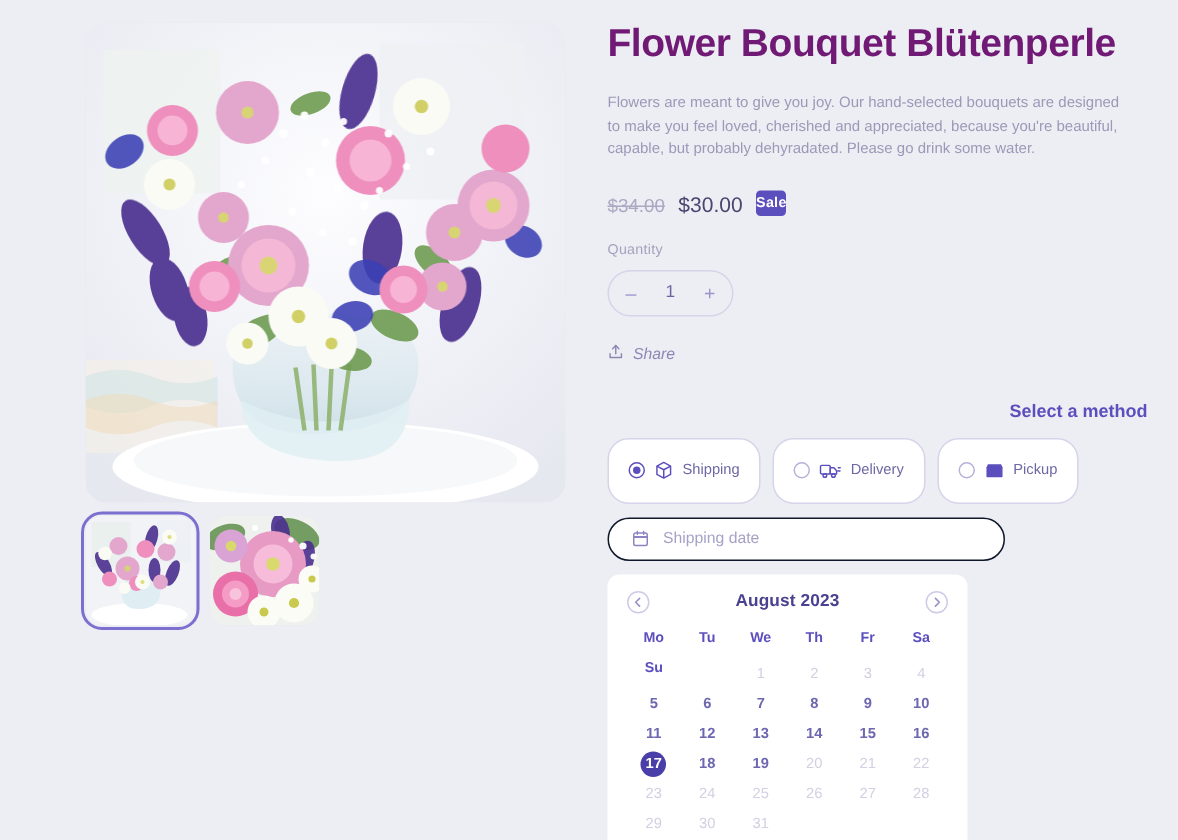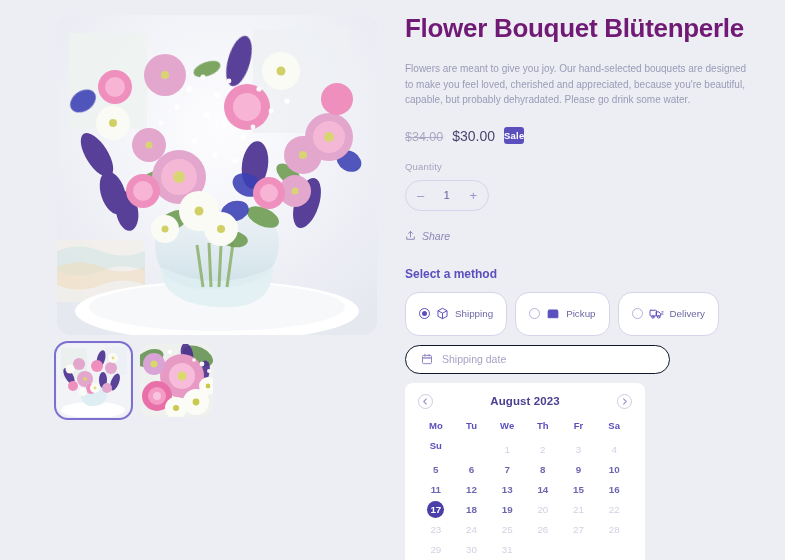--- a/index.html
+++ b/index.html
@@ -52,21 +52,21 @@
   .stepper button {
     background: none; border: none; color: #9b94cc; font-size: 13px;
     cursor: pointer; line-height: 1; padding: 0; font-family: inherit;
   }
   .stepper .qty { font-size: 11.5px; color: #6b64a0; }
 
   .share { display: flex; align-items: center; gap: 6px; margin-bottom: 22px; font-style: italic; }
   .share-label { font-size: 10.5px; color: #8b86b5; }
 
   .section-title {
-    font-size: 12px; font-weight: 700; color: #5b4fbe; margin-bottom: 11px;
+    font-size: 12px; font-weight: 700; color: #5b4fbe; margin-bottom: 11px; text-align: right;
   }
   .methods { display: flex; gap: 8px; margin-bottom: 9px; }
   .method {
     height: 44px; border: 1px solid #d6d3ea; border-radius: 14px;
     display: flex; align-items: center; gap: 6px; padding: 0 13px;
     background: #fff; cursor: pointer;
   }
   .radio {
     width: 11px; height: 11px; border-radius: 50%; border: 1.3px solid #b6b1d8;
     flex: 0 0 auto; position: relative; background: #fff;
@@ -362,41 +362,41 @@
             <path d="M8 1.6l5.6 3v6.8L8 14.4 2.4 11.4V4.6z"></path>
             <path d="M2.4 4.6L8 7.6l5.6-3M8 7.6v6.8"></path>
           </svg>
         </span>
         <span class="method-label">Shipping</span>
       </div>
 
       <div class="method">
         <span class="radio"></span>
         <span class="m-icon">
-          <svg width="14" height="13" viewBox="0 0 16 16" fill="none" stroke="#5b4fbe" stroke-width="1.2" stroke-linejoin="round">
-            <path d="M2 6.2h12v7H2z" fill="#5b4fbe" stroke="none"></path>
-            <path d="M1.2 6.2L2.6 3h10.8l1.4 3.2z" fill="#5b4fbe" stroke="none"></path>
-            <path d="M2 6.2h12v7H2z"></path>
-          </svg>
-        </span>
-        <span class="method-label">Pickup</span>
-      </div>
-
-      <div class="method">
-        <span class="radio"></span>
-        <span class="m-icon">
           <svg width="15" height="13" viewBox="0 0 18 16" fill="none" stroke="#5b4fbe" stroke-width="1.2" stroke-linejoin="round" stroke-linecap="round">
             <rect x="1" y="4" width="8" height="7" rx="1"></rect>
             <path d="M9 6h3l2.2 2.4V11H9z"></path>
             <circle cx="4.6" cy="12.3" r="1.5"></circle>
               <circle cx="11.6" cy="12.3" r="1.5"></circle>
             <path d="M15.6 6h1.6M15.2 8.6h1.8"></path>
           </svg>
         </span>
         <span class="method-label">Delivery</span>
+      </div>
+
+      <div class="method">
+        <span class="radio"></span>
+        <span class="m-icon">
+          <svg width="14" height="13" viewBox="0 0 16 16" fill="none" stroke="#5b4fbe" stroke-width="1.2" stroke-linejoin="round">
+            <path d="M2 6.2h12v7H2z" fill="#5b4fbe" stroke="none"></path>
+            <path d="M1.2 6.2L2.6 3h10.8l1.4 3.2z" fill="#5b4fbe" stroke="none"></path>
+            <path d="M2 6.2h12v7H2z"></path>
+          </svg>
+        </span>
+        <span class="method-label">Pickup</span>
       </div>
     </div>
 
     <div class="input-pill">
       <span class="p-icon">
         <svg width="12" height="12" viewBox="0 0 16 16" fill="none" stroke="#8b84c4" stroke-width="1.3" stroke-linejoin="round">
           <rect x="2" y="3.2" width="12" height="11" rx="1.6"></rect>
           <path d="M2 6.6h12" stroke-width="1.8"></path>
           <path d="M5.2 1.8v2.4M10.8 1.8v2.4" stroke-linecap="round"></path>
         </svg>

